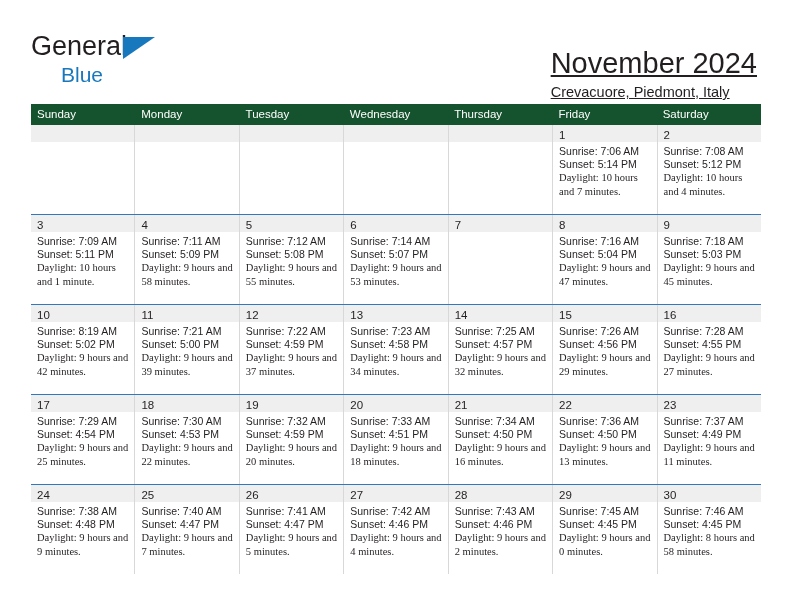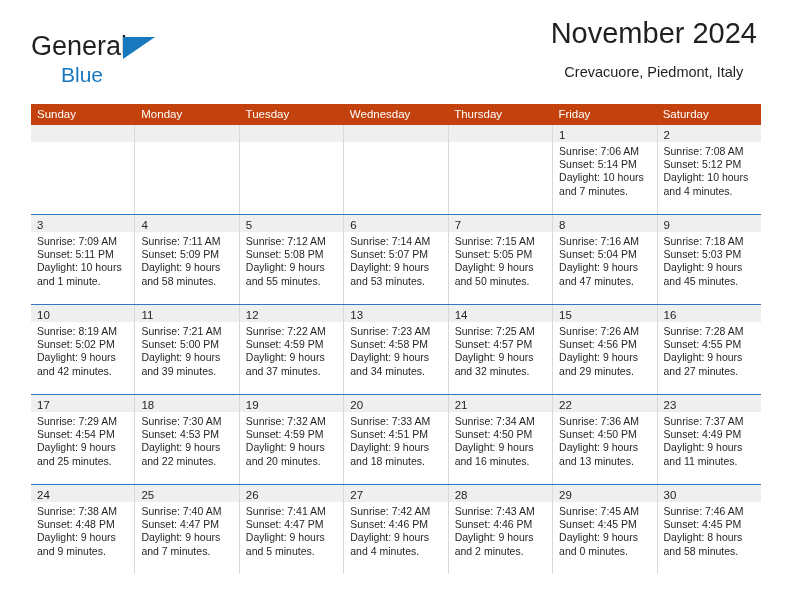--- a/index.html
+++ b/index.html
@@ -61,48 +61,49 @@
     top: 2px;
     width: 0;
     height: 0;
     border-left: 32px solid #1878be;
     border-bottom: 22px solid transparent;
   }
 
   .title-block {
     position: absolute;
     right: 35px;
-    top: 16px;
-    text-align: center;
+    top: 46px;
+    text-align: left;
+    text-decoration: underline;
   }
   .cal-title {
     font-size: 29px;
     font-weight: normal;
     color: #231f20;
     line-height: 34px;
     white-space: nowrap;
   }
   .cal-subtitle {
     font-size: 14.5px;
     color: #231f20;
-    margin-top: 14px;
+    margin-top: 4px;
     line-height: 17px;
     white-space: nowrap;
   }
 
   
   .calendar {
     position: absolute;
     left: 31px;
     top: 104px;
     width: 730px;
   }
   .weekday-row {
     display: flex;
-    background: #c2410c;
+    background: #14532d;
     height: 21px;
   }
   .weekday {
     flex: 1 1 0;
     color: #ffffff;
     font-size: 11.5px;
     line-height: 21px;
     padding-left: 6px;
     box-sizing: border-box;
     white-space: nowrap;
@@ -134,21 +135,21 @@
     color: #231f20;
     line-height: 17px;
   }
   .day-info {
     padding: 3px 5px 0 6px;
     font-size: 10.5px;
     line-height: 13.2px;
     color: #231f20;
   }
   .day-info div { white-space: nowrap; }
-  .day-info .wrap { white-space: normal; }
+  .day-info .wrap { white-space: normal; font-family: Liberation Serif, serif; }
 </style>
 </head>
 <body>
 
 <div class="page">
 
   <div class="header">
 
     <div class="logo">
       <span class="logo-general">General</span>
@@ -235,25 +236,20 @@
           <div class="day">
             <div class="daynum-band"><span class="daynum">6</span></div>
             <div class="day-info">
               <div>Sunrise: 7:14 AM</div>
               <div>Sunset: 5:07 PM</div>
               <div class="wrap">Daylight: 9 hours and 53 minutes.</div>
             </div>
           </div>
           <div class="day">
             <div class="daynum-band"><span class="daynum">7</span></div>
-            <div class="day-info">
-              <div>Sunrise: 7:15 AM</div>
-              <div>Sunset: 5:05 PM</div>
-              <div class="wrap">Daylight: 9 hours and 50 minutes.</div>
-            </div>
           </div>
           <div class="day">
             <div class="daynum-band"><span class="daynum">8</span></div>
             <div class="day-info">
               <div>Sunrise: 7:16 AM</div>
               <div>Sunset: 5:04 PM</div>
               <div class="wrap">Daylight: 9 hours and 47 minutes.</div>
             </div>
           </div>
           <div class="day">

